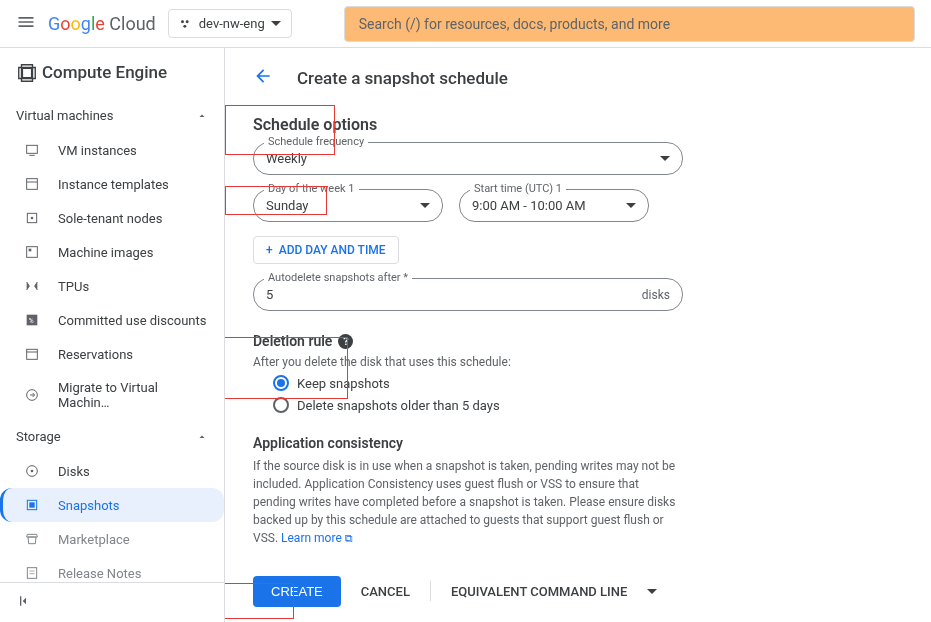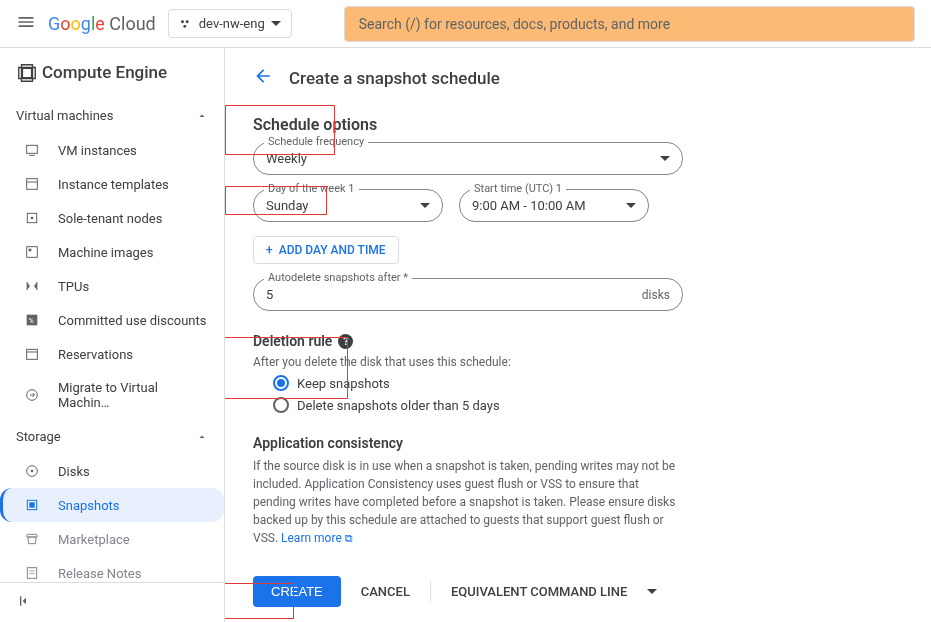--- a/index.html
+++ b/index.html
@@ -14,21 +14,21 @@
 .sidebar { width: 225px; border-right: 1px solid #dadce0; overflow-y: auto; position: relative; }
 .sidebar::-webkit-scrollbar { width: 8px; } .sidebar::-webkit-scrollbar-thumb { background: #dadce0; border-radius: 4px; }
 .sidebar-header { display: flex; align-items: flex-start; gap: 4px; padding: 14px 16px; font-size: 17px; font-weight: 500; color: #3c4043; }
 .nav-section-head { display: flex; justify-content: space-between; align-items: center; padding: 10px 16px; font-size: 13px; color: #3c4043; cursor: pointer; }
 .nav-item { display: flex; align-items: center; gap: 18px; padding: 9px 16px 9px 24px; font-size: 13px; color: #3c4043; cursor: pointer; }
 .nav-item.active { color: #1a73e8; background: #e8f0fe; border-left: 3px solid #1a73e8; padding-left: 21px; border-radius: 12px; }
 .nav-item .nicon { width: 16px; height: 16px; color: #5f6368; flex-shrink: 0; }
 .nav-item.active .nicon { color: #1a73e8; }
 .collapse-btn { position: absolute; bottom: 0; left: 0; width: 100%; border-top: 1px solid #dadce0; padding: 10px 16px; background: #fff; cursor: pointer; }
 .main { flex: 1; overflow-y: auto; padding: 0 28px 20px 28px; position: relative; }
-.main-header { display: flex; align-items: center; gap: 16px; padding: 18px 0; }
+.main-header { display: flex; align-items: center; gap: 24px; padding: 18px 0; }
 .back-arrow { color: #1a73e8; cursor: pointer; }
 .main-title { font-size: 17px; font-weight: 500; }
 .section-title { font-size: 16px; font-weight: 600; margin-top: 8px; margin-bottom: 8px; }
 .section-title.boxed { display: inline-block; }
 .field-group { display: flex; gap: 16px; margin-bottom: 14px; flex-wrap: wrap; }
 .floating-field { position: relative; border: 1px solid #80868b; border-radius: 16px; padding: 8px 12px; min-width: 180px; display: flex; align-items: center; justify-content: space-between; }
 .floating-field.wide { width: 430px; }
 .floating-field .label { position: absolute; top: -8px; left: 10px; background: #fff; padding: 0 4px; font-size: 11px; color: #5f6368; }
 .floating-field .value { font-size: 13px; color: #3c4043; }
 .floating-field .suffix { font-size: 12px; color: #5f6368; }

